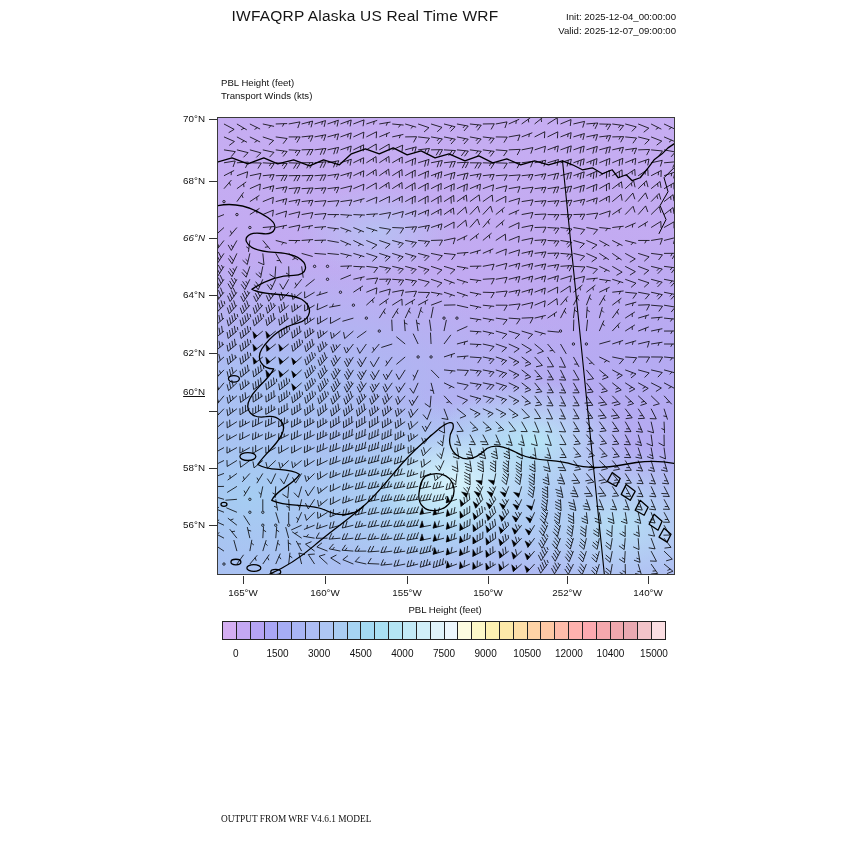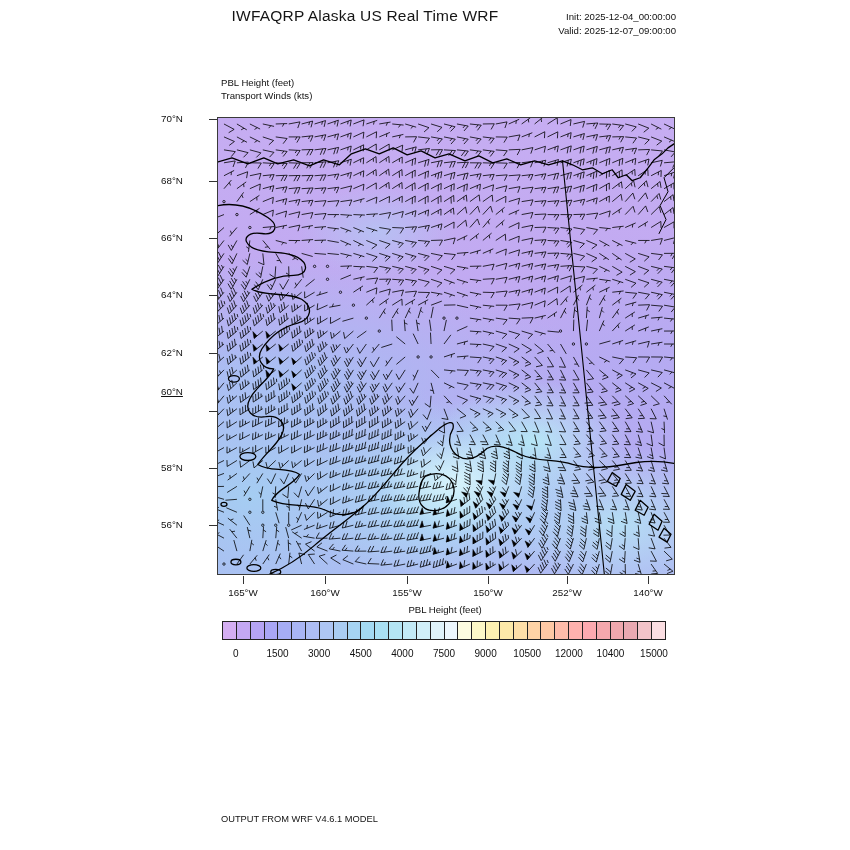--- a/index.html
+++ b/index.html
@@ -18,31 +18,31 @@
         radial-gradient(150px 95px at 69% 71%, #b9e8f6 0%, rgba(185,232,246,0) 65%),
         radial-gradient(330px 230px at 7% 83%, #a5cdf2 0%, rgba(165,205,242,0) 70%),
         radial-gradient(430px 175px at 14% 57%, #a9bcf3 0%, rgba(169,188,243,0) 70%),
         radial-gradient(190px 120px at 88% 89%, #b5def4 0%, rgba(181,222,244,0) 65%),
         radial-gradient(260px 210px at 93% 58%, #b4abf2 0%, rgba(180,171,242,0) 70%),
         radial-gradient(120px 70px at 35% 25%, #b7c0f3 0%, rgba(183,192,243,0) 65%),
         linear-gradient(180deg,#c6adf2 0%,#c0a9f1 45%,#b4aaf1 72%,#aeb5f2 100%);}
   .map svg{position:absolute;left:0;top:0;width:100%;height:100%;}
   .tick-lat{position:absolute;width:8px;height:1.4px;background:#333;}
   .tick-lon{position:absolute;width:1.4px;height:8px;background:#333;}
-  .lat-label{position:absolute;width:44px;text-align:left;font-size:9.8px;color:#111;}
+  .lat-label{position:absolute;width:44px;text-align:right;font-size:9.8px;color:#111;}
   .lon-label{position:absolute;width:50px;text-align:center;font-size:9.8px;color:#111;}
   .cbar-title{position:absolute;left:345px;top:604px;width:200px;text-align:center;
               font-size:9.6px;color:#111;}
   .cbar{position:absolute;left:222px;top:621px;width:444px;height:19px;
         display:flex;border:1.5px solid #222;box-sizing:border-box;}
   .cbar-cell{flex:1 1 0;border-left:1px solid #222;}
   .cbar-cell:first-child{border-left:none;}
   .cbar-label{position:absolute;top:648px;width:46px;margin-left:-23px;text-align:center;
               font-size:10px;color:#111;}
-  .footer{position:absolute;left:221px;top:813px;font-size:9.3px;line-height:12.5px;color:#111;}
+  .footer{position:absolute;left:221px;top:813px;font-size:9.3px;line-height:12.5px;color:#111;font-family:Liberation Serif, serif;}
 </style>
 </head>
 <body>
 
 <div id="page">
 
   <div class="title">IWFAQRP Alaska US Real Time WRF</div>
 
   <div class="meta">
     <div>Init: 2025-12-04_00:00:00</div>
@@ -92,21 +92,21 @@
         <path d="M36.2,221.4L35.0,214.5L39.2,218.8ZM49.1,221.2L48.0,214.3L52.2,218.7ZM36.0,234.2L35.0,227.3L39.2,231.7ZM49.0,234.2L48.0,227.3L52.1,231.7ZM62.1,234.2L61.0,227.3L65.2,231.7ZM36.0,247.2L35.0,240.2L39.1,244.7ZM49.0,247.2L48.0,240.3L52.2,244.7ZM62.2,247.4L61.0,240.5L65.3,244.8ZM75.5,247.7L74.0,240.9L78.4,245.0ZM49.0,260.1L48.0,253.2L52.1,257.7ZM62.2,260.4L61.0,253.5L65.3,257.8ZM75.6,260.8L74.0,254.0L78.5,258.1ZM75.4,273.6L74.0,266.8L78.4,271.0ZM264.6,368.4L259.0,364.2L265.1,364.4ZM276.7,368.3L271.5,363.6L277.5,364.3ZM249.2,380.8L244.6,375.5L250.5,377.1ZM261.5,380.6L257.3,375.0L263.1,376.9ZM274.5,380.6L270.3,375.0L276.1,376.9ZM287.9,380.7L283.5,375.3L289.3,377.0ZM301.7,381.0L296.9,375.9L302.9,377.2ZM229.0,386.5L230.5,379.7L232.9,385.3ZM243.9,390.1L243.0,383.1L247.1,387.6ZM258.7,391.9L256.2,385.3L261.2,388.8ZM272.5,392.5L269.5,386.2L274.8,389.2ZM286.3,393.0L282.8,386.9L288.3,389.5ZM300.3,393.5L296.2,387.8L301.9,389.8ZM314.7,394.0L309.9,388.9L315.8,390.2ZM202.7,398.0L205.1,391.4L206.6,397.3ZM215.8,398.7L217.8,392.0L219.7,397.8ZM229.2,400.1L230.4,393.2L233.0,398.7ZM243.1,401.9L243.0,394.9L246.6,399.9ZM257.2,403.4L256.0,396.5L260.3,400.8ZM271.1,404.3L269.1,397.6L273.8,401.4ZM284.9,405.1L282.3,398.6L287.4,401.9ZM299.0,405.8L295.6,399.6L301.1,402.4ZM313.3,406.5L309.2,400.8L314.9,402.8ZM202.7,411.2L205.0,404.6L206.6,410.4ZM215.9,411.9L217.7,405.2L219.8,410.9ZM229.2,413.0L230.4,406.1L233.0,411.6ZM242.8,414.2L243.1,407.2L246.3,412.4ZM256.4,415.4L256.0,408.4L259.8,413.2ZM270.1,416.3L269.0,409.4L273.2,413.8ZM283.9,417.2L282.1,410.5L286.7,414.3ZM297.9,418.0L295.3,411.5L300.4,414.9ZM312.1,418.9L308.7,412.7L314.1,415.4ZM202.8,424.4L204.9,417.7L206.7,423.6ZM215.9,425.0L217.7,418.3L219.8,424.0ZM229.2,425.8L230.4,418.9L232.9,424.5ZM242.5,426.7L243.2,419.8L246.2,425.1ZM256.0,427.7L256.0,420.7L259.5,425.7ZM269.6,428.6L269.0,421.6L272.9,426.3ZM283.3,429.5L282.0,422.6L286.3,426.9ZM297.1,430.4L295.1,423.7L299.8,427.5ZM311.2,431.3L308.4,424.8L313.5,428.0ZM215.9,438.2L217.6,431.4L219.8,437.1ZM229.1,438.8L230.4,431.9L232.9,437.5ZM242.4,439.5L243.3,432.6L246.1,437.9ZM255.8,440.3L256.1,433.3L259.3,438.5ZM269.3,441.1L269.0,434.1L272.6,439.0ZM282.9,442.0L282.0,435.0L286.0,439.5ZM296.6,442.9L295.0,436.0L299.5,440.1ZM310.5,443.8L308.2,437.2L313.1,440.7ZM229.2,452.0L230.4,445.1L233.0,450.6ZM242.5,452.6L243.2,445.6L246.1,451.0ZM255.8,453.3L256.1,446.3L259.3,451.4ZM269.2,454.0L269.0,447.0L272.6,451.9ZM282.7,454.8L282.0,447.8L285.9,452.4ZM296.4,455.6L295.0,448.7L299.4,453.0ZM310.2,456.4L308.1,449.7L312.9,453.5Z" fill="#000" stroke="#000" stroke-width="0.5"></path>
       </svg>
   </div>
 
   <div id="axis-layer">
       <div class="tick-lat" style="left: 209px; top: 118.5px;"></div>
       <div class="lat-label" style="left: 161px; top: 113px;">70°N</div>
       <div class="tick-lat" style="left: 209px; top: 180.5px;"></div>
       <div class="lat-label" style="left: 161px; top: 175px;">68°N</div>
       <div class="tick-lat" style="left: 209px; top: 237.5px;"></div>
-      <div class="lat-label" style="left: 161px; top: 232px;">66°N</div>
+      <div class="lat-label" style="left: 161px; top: 232px; font-style: italic;">66°N</div>
       <div class="tick-lat" style="left: 209px; top: 294.5px;"></div>
       <div class="lat-label" style="left: 161px; top: 289px;">64°N</div>
       <div class="tick-lat" style="left: 209px; top: 352.5px;"></div>
       <div class="lat-label" style="left: 161px; top: 347px;">62°N</div>
       <div class="tick-lat" style="left: 209px; top: 410.5px;"></div>
       <div class="lat-label" style="left: 161px; top: 386px; text-decoration: underline;">60°N</div>
       <div class="tick-lat" style="left: 209px; top: 467.5px;"></div>
       <div class="lat-label" style="left: 161px; top: 462px;">58°N</div>
       <div class="tick-lat" style="left: 209px; top: 524.5px;"></div>
       <div class="lat-label" style="left: 161px; top: 519px;">56°N</div>

